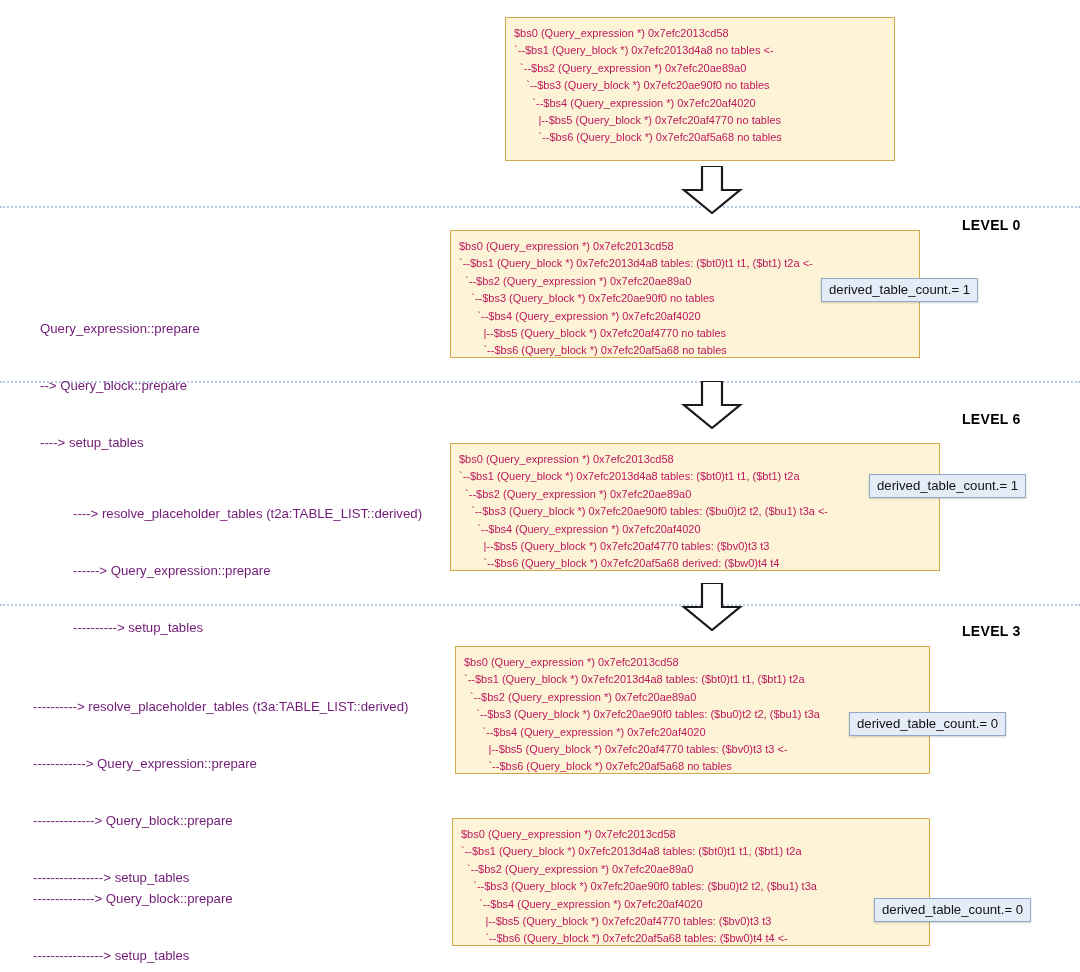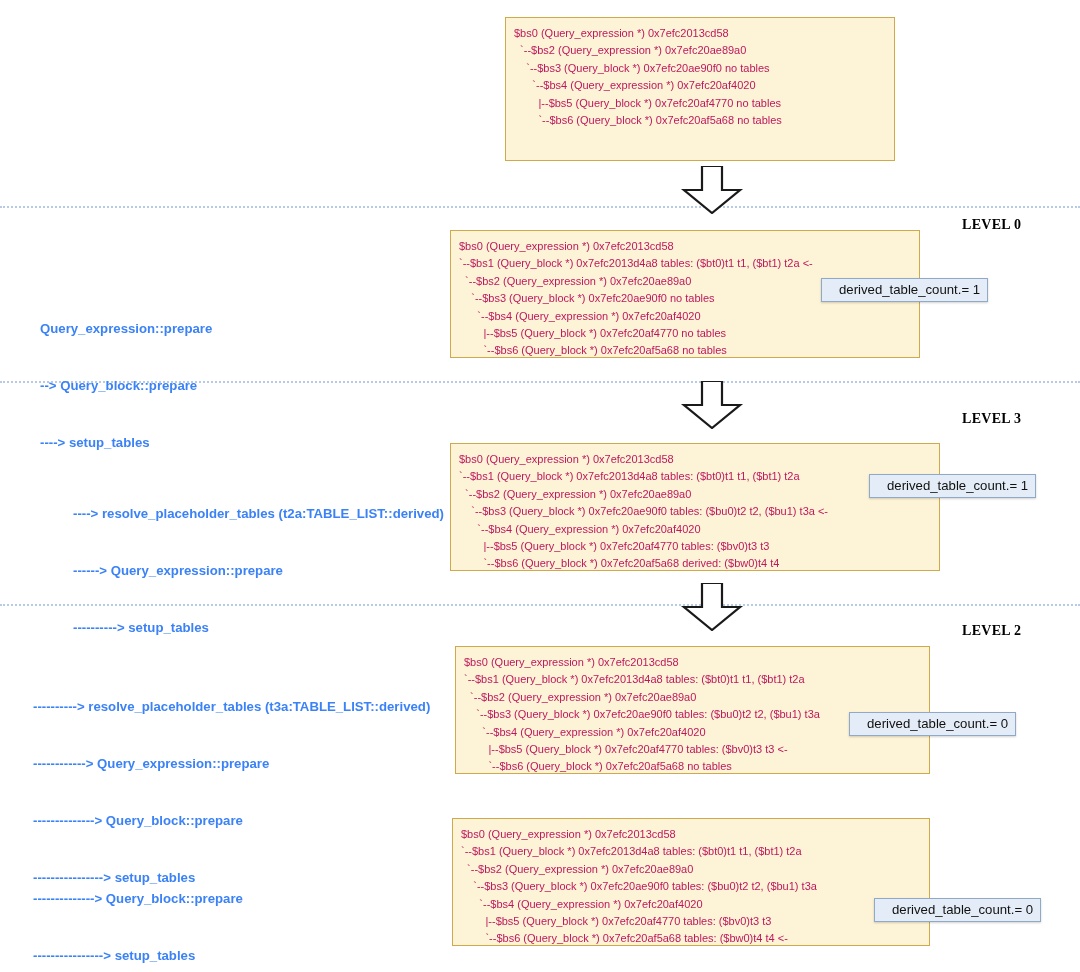--- a/index.html
+++ b/index.html
@@ -46,68 +46,67 @@
   }
 
   
   .level-label {
     position: absolute;
     font-size: 14px;
     font-weight: bold;
     letter-spacing: 0.3px;
     color: #000000;
     white-space: nowrap;
-    font-family: Liberation Serif, serif;
   }
 
   
   .callout {
     position: absolute;
     background: #e4edf7;
     border: 1.5px solid #8fa9c6;
     box-sizing: border-box;
-    padding: 2px 7px 3px 17px;
+    padding: 2px 7px 3px 7px;
     font-size: 13.2px;
     line-height: 17px;
     white-space: nowrap;
     color: #111111;
     box-shadow: 0 1px 2px rgba(0,0,0,0.18);
   }
 
   
   .callstack {
     position: absolute;
     white-space: pre;
     font-size: 13.2px;
     line-height: 19px;
-    color: #3b82f6;
-    font-weight: bold;
+    color: #701a75;
   }
   .callstack div { white-space: pre; }
 
   
   .block-arrow {
     position: absolute;
   }
 </style>
 </head>
 <body>
 
 <div class="canvas">
 
   <div class="separator" style="top:206px;"></div>
   <div class="separator" style="top:381px;"></div>
   <div class="separator" style="top:604px;"></div>
 
   <div class="level-label" style="left:962px; top:217px;">LEVEL 0</div>
-  <div class="level-label" style="left:962px; top:411px;">LEVEL 3</div>
-  <div class="level-label" style="left:962px; top:623px;">LEVEL 2</div>
+  <div class="level-label" style="left:962px; top:411px;">LEVEL 6</div>
+  <div class="level-label" style="left:962px; top:623px;">LEVEL 3</div>
 
   <div class="tree-box" style="left:505px; top:17px; width:390px; height:144px;">
     <div class="tree-line">$bs0 (Query_expression *) 0x7efc2013cd58</div>
+    <div class="tree-line">`--$bs1 (Query_block *) 0x7efc2013d4a8 no tables &lt;-</div>
     <div class="tree-line">  `--$bs2 (Query_expression *) 0x7efc20ae89a0</div>
     <div class="tree-line">    `--$bs3 (Query_block *) 0x7efc20ae90f0 no tables</div>
     <div class="tree-line">      `--$bs4 (Query_expression *) 0x7efc20af4020</div>
     <div class="tree-line">        |--$bs5 (Query_block *) 0x7efc20af4770 no tables</div>
     <div class="tree-line">        `--$bs6 (Query_block *) 0x7efc20af5a68 no tables</div>
   </div>
 
   <svg class="block-arrow" style="left:676px; top:166px;" width="72" height="48" viewBox="0 0 72 48">
     <polygon points="26,0 46,0 46,24 64,24 36,47 8,24 26,24" fill="#ffffff" stroke="#1a1a1a" stroke-width="2.2" stroke-linejoin="miter"></polygon>
   </svg>

